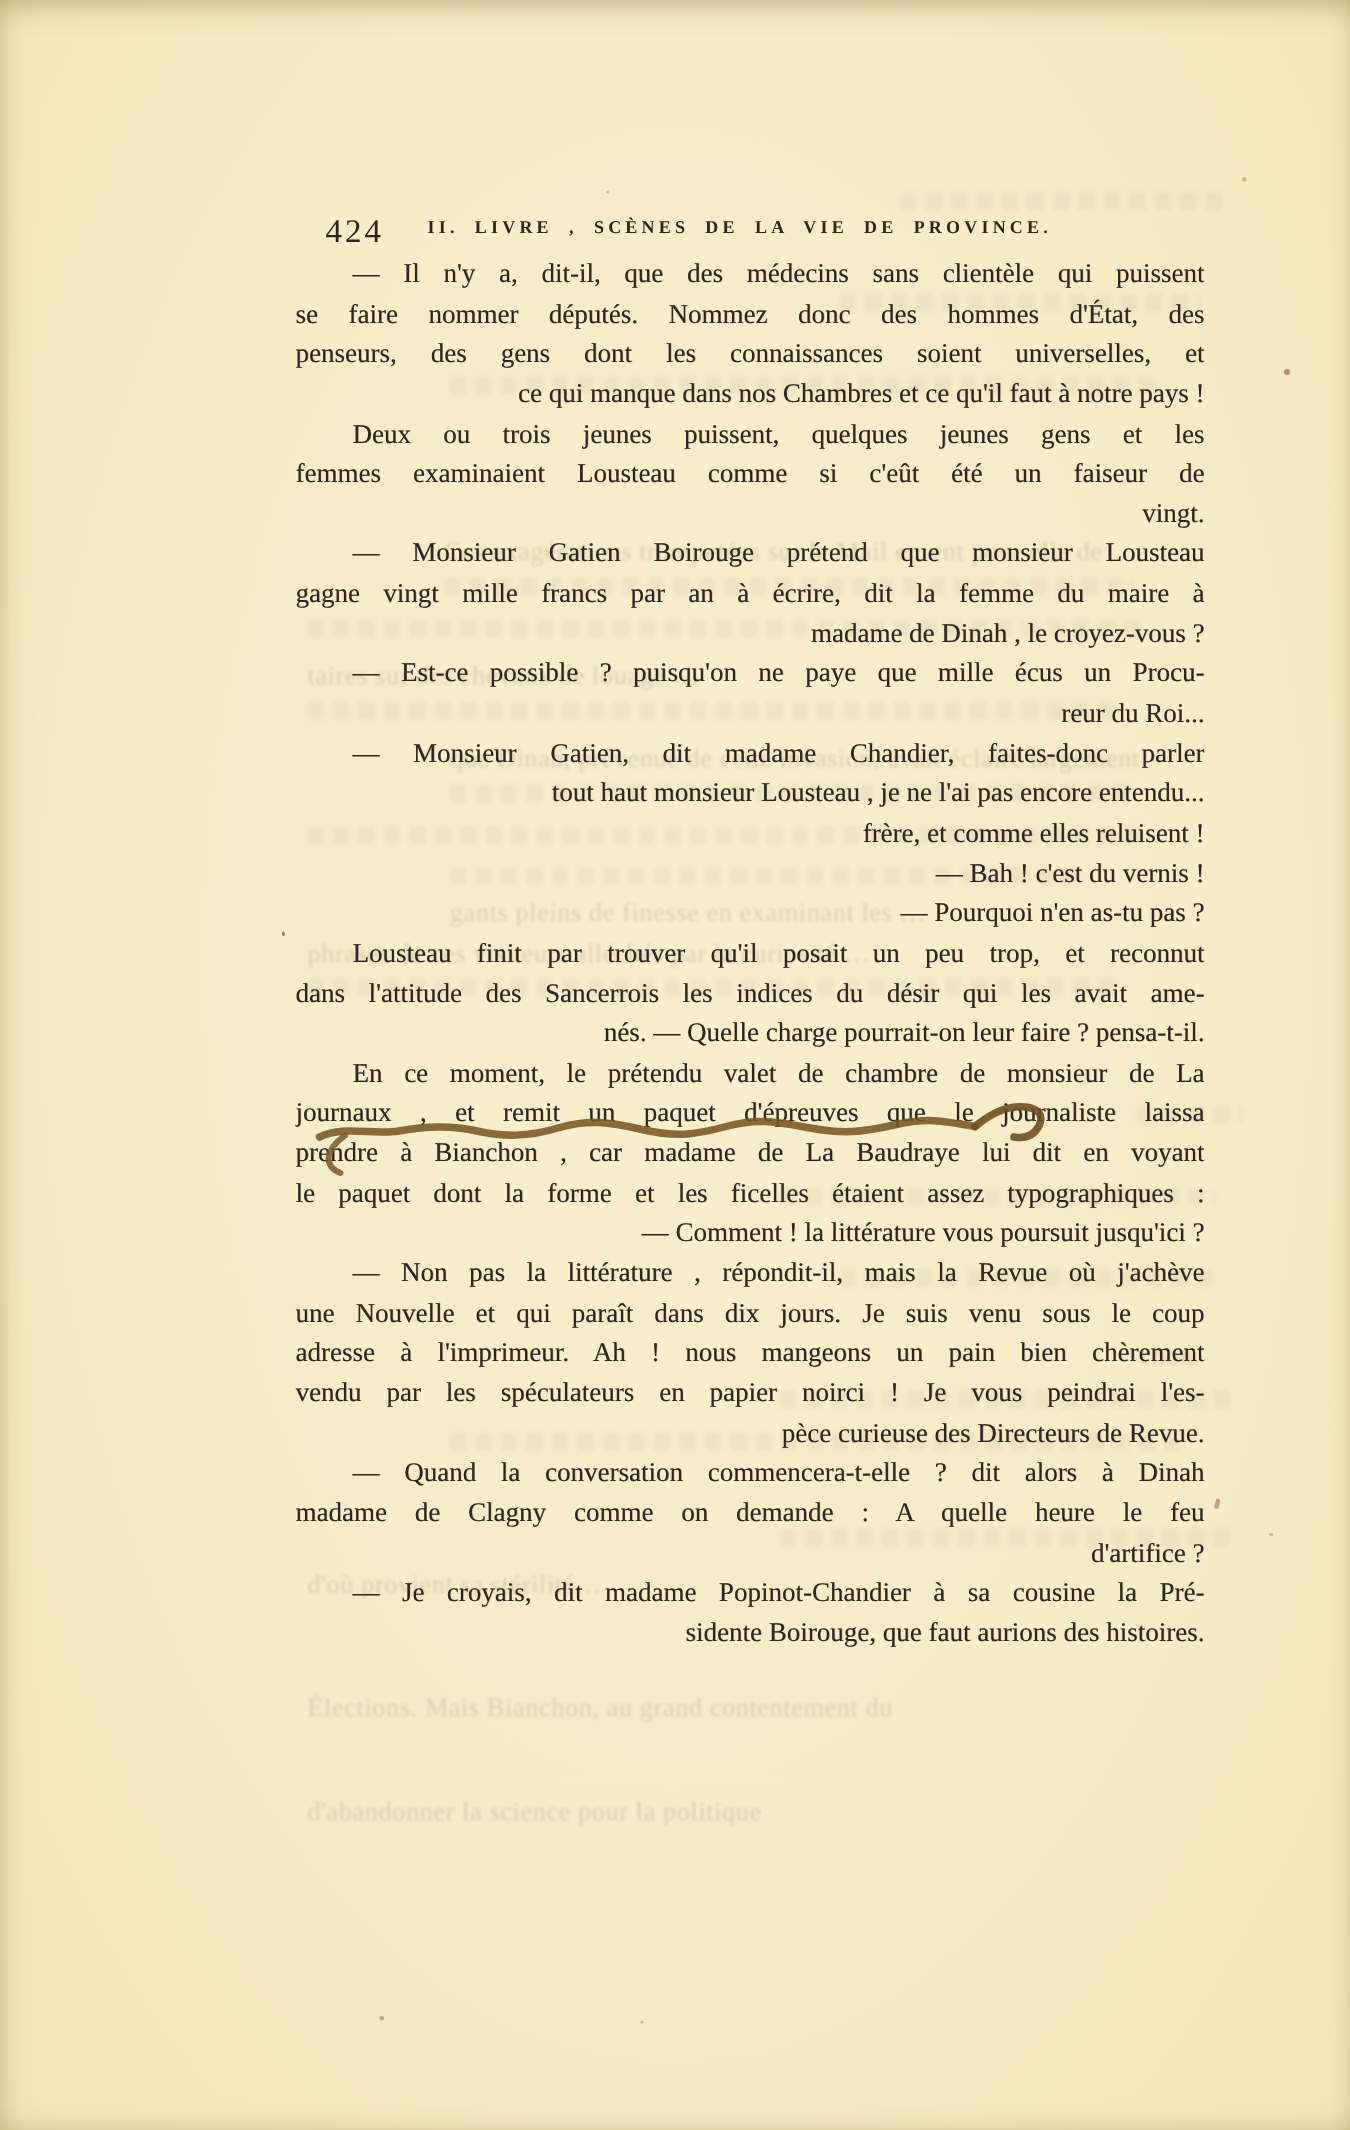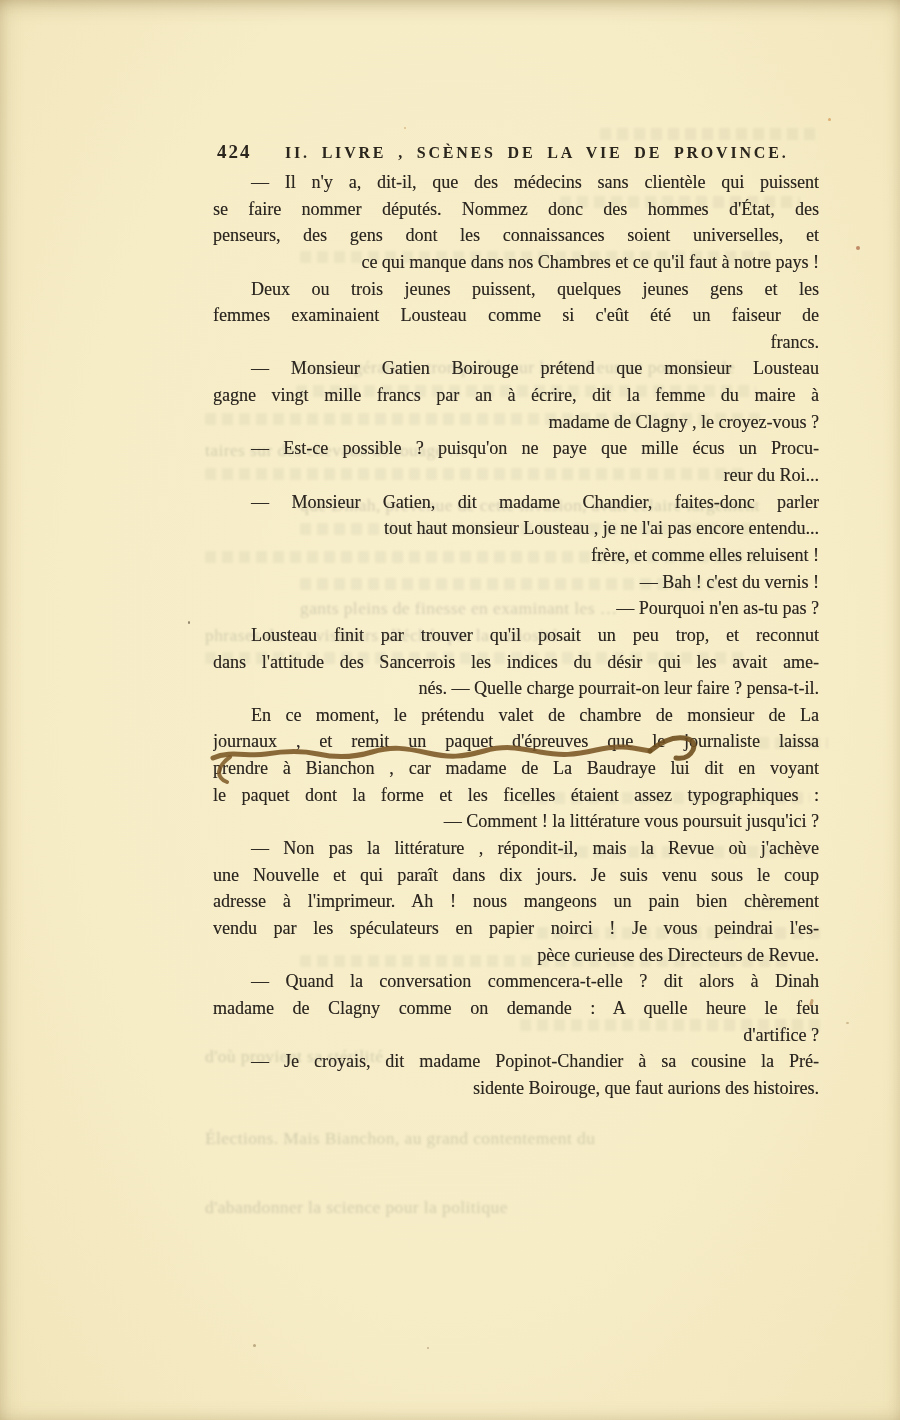--- a/index.html
+++ b/index.html
@@ -6,26 +6,26 @@
   body{width:900px;height:1420px;position:relative;overflow:hidden;
        font-family:"Liberation Serif","DejaVu Serif",serif;}
   .page{position:absolute;inset:0;background:
         radial-gradient(ellipse at 50% 45%, #f8efcd 0%, #f6ecc6 60%, #f1e5ba 100%);
         box-shadow:inset 0 14px 22px -14px rgba(120,95,45,.45),
                    inset 14px 0 26px -18px rgba(130,105,55,.35),
                    inset -10px 0 22px -16px rgba(130,105,55,.28),
                    inset 0 -12px 22px -16px rgba(130,105,55,.30);}
   
   .header{position:absolute;top:141px;left:197px;width:606px;height:24px;color:#2a251d;}
-  .pagenum{position:absolute;left:20px;top:0;font-size:19px;font-weight:700;letter-spacing:2px;}
-  .running-title{position:absolute;left:88px;top:3px;font-size:16px;font-weight:700;
+  .pagenum{position:absolute;left:20px;top:0;font-size:22px;font-weight:400;letter-spacing:2px;}
+  .running-title{position:absolute;left:88px;top:3px;font-size:12px;font-weight:700;
         letter-spacing:2.8px;word-spacing:5px;white-space:nowrap;}
   
   .textblock{position:absolute;left:197px;top:172px;width:606px;color:#2b2620;
-        font-size:18px;margin-left:16px;}
+        font-size:18px;}
   .line{height:26.65px;overflow:hidden;text-align:right;
         text-shadow:0.25px 0.25px 0 rgba(43,38,30,.45);}
   .line.j{text-align:justify;}
   .line.j::after{content:"";display:inline-block;width:100%;}
   .line.ind{padding-left:38px;}
   .it{}
   .sp{letter-spacing:1.6px;word-spacing:3px;}
   
   .bleed{position:absolute;inset:0;pointer-events:none;}
   .bleedline{position:absolute;color:#767c6a;opacity:.28;filter:blur(1.1px);
@@ -85,24 +85,24 @@
     <span class="running-title">II. LIVRE , SCÈNES DE LA VIE DE PROVINCE.</span>
   </div>
 
   <div class="textblock" id="textblock">
       <div class="line j ind"><span>— Il n'y a, dit-il, que des médecins sans clientèle qui puissent</span></div>
       <div class="line j"><span>se faire nommer députés. Nommez donc des hommes d'État, des</span></div>
       <div class="line j"><span>penseurs, des gens dont les connaissances soient universelles, et</span></div>
       <div class="line"><span>ce qui manque dans nos Chambres et ce qu'il faut à notre pays !</span></div>
       <div class="line j ind"><span>Deux ou trois jeunes puissent, quelques jeunes gens et les</span></div>
       <div class="line j"><span>femmes examinaient Lousteau comme si c'eût été un faiseur de</span></div>
-      <div class="line"><span>francs.</span></div>
+      <div class="line"><span>vingt.</span></div>
       <div class="line j ind"><span>— Monsieur Gatien Boirouge prétend que monsieur Lousteau</span></div>
       <div class="line j"><span>gagne vingt mille francs par an à écrire, dit la femme du maire à</span></div>
-      <div class="line"><span>madame de Clagny , le croyez-vous ?</span></div>
+      <div class="line"><span>madame de Dinah , le croyez-vous ?</span></div>
       <div class="line j ind"><span>— Est-ce possible ? puisqu'on ne paye que mille écus un Procu-</span></div>
       <div class="line"><span>reur du Roi...</span></div>
       <div class="line j ind"><span>— Monsieur Gatien, dit madame Chandier, faites-donc parler</span></div>
       <div class="line"><span>tout haut monsieur Lousteau , je ne l'ai pas encore entendu...</span></div>
       <div class="line"><span>frère, et comme elles reluisent !</span></div>
       <div class="line ind"><span>— Bah ! c'est du vernis !</span></div>
       <div class="line ind"><span>— Pourquoi n'en as-tu pas ?</span></div>
       <div class="line j ind"><span>Lousteau finit par trouver qu'il </span><span class="it">posait</span><span> un peu trop, et reconnut</span></div>
       <div class="line j"><span>dans l'attitude des Sancerrois les indices du désir qui les avait ame-</span></div>
       <div class="line"><span>nés. — Quelle charge pourrait-on leur faire ? pensa-t-il.</span></div>

